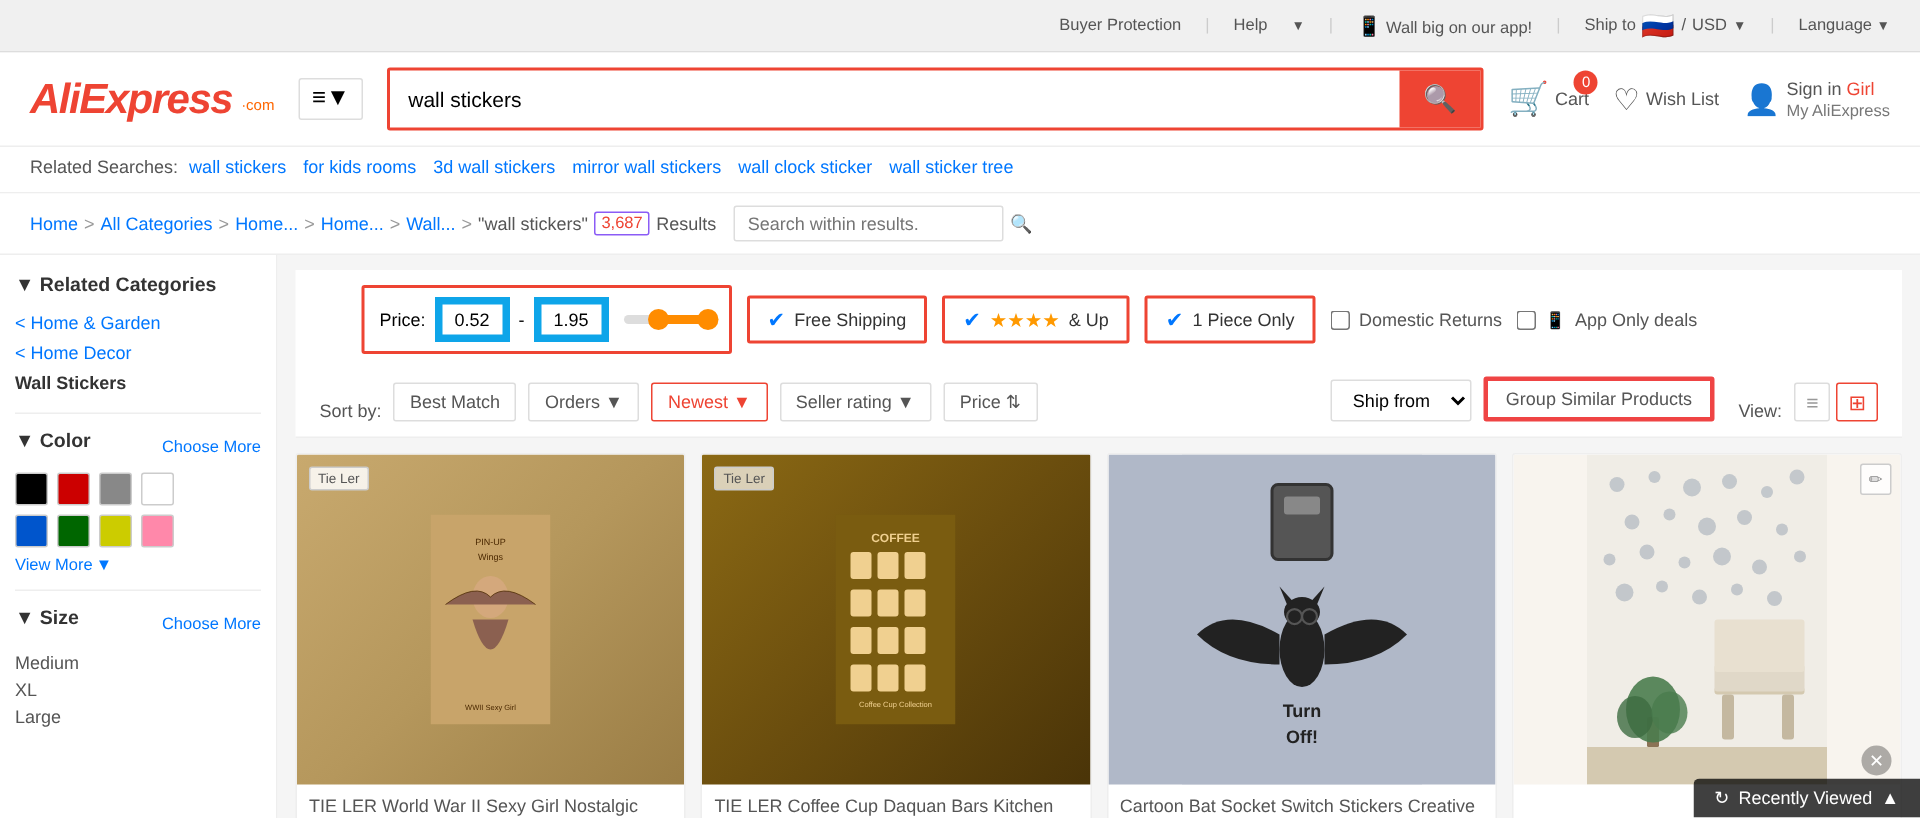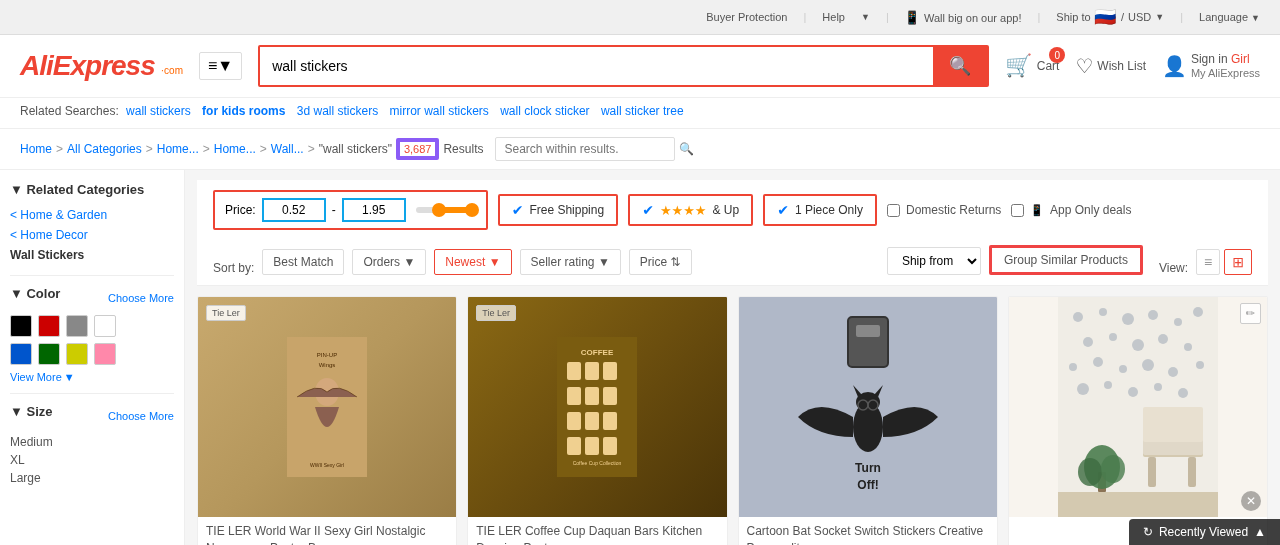--- a/index.html
+++ b/index.html
@@ -93,31 +93,32 @@
       background: white;
       border-bottom: 1px solid #eee;
       padding: 10px 16px;
     }
     .filter-row1 {
       display: flex;
       align-items: center;
       gap: 10px;
       margin-bottom: 8px;
       flex-wrap: wrap;
+      margin-left: 28px;
     }
     .price-filter {
       border: 2px solid #e43;
       border-radius: 2px;
       padding: 6px 10px;
       display: flex;
       align-items: center;
       gap: 6px;
       font-size: 12px;
     }
-    .price-input { border: 2px solid #0ea5e9; width: 64px; padding: 3px 5px; font-size: 12px; text-align: center; }
+    .price-input { border: 5px solid #0ea5e9; width: 50px; padding: 3px 5px; font-size: 12px; text-align: center; }
     .price-slider { display: flex; align-items: center; gap: 2px; margin-left: 4px; }
     .slider-track { width: 60px; height: 6px; background: #ddd; border-radius: 3px; position: relative; }
     .slider-fill { position: absolute; left: 30%; right: 10%; height: 100%; background: #ff8c00; border-radius: 3px; }
     .slider-thumb { width: 14px; height: 14px; background: #ff8c00; border-radius: 50%; position: absolute; top: -4px; cursor: pointer; }
 
     .filter-tag {
       border: 2px solid #e43;
       border-radius: 2px;
       padding: 6px 12px;
       display: flex;
@@ -319,40 +320,40 @@
     <div>
       <div><span>Sign in</span> <span style="color:#e43">Girl</span></div>
       <div><span style="font-size:11px; color:#777">My AliExpress</span></div>
     </div>
   </div>
 </div>
 
 <div class="related-searches">
   <span>Related Searches:</span>
   <a>wall stickers</a>
-  <a class="bold" style="font-weight:bold">for kids rooms</a>
+  <a class="bold" style="font-weight:normal">for kids rooms</a>
   <a>3d wall stickers</a>
   <a>mirror wall stickers</a>
   <a>wall clock sticker</a>
   <a>wall sticker tree</a>
 </div>
 
 <div style="background:white; padding: 8px 20px; font-size:12px; border-bottom:1px solid #eee; display:flex; align-items:center; gap:4px;">
   <a style="color:#07f; text-decoration:none">Home</a>
   <span style="color:#999">&gt;</span>
   <a style="color:#07f; text-decoration:none">All Categories</a>
   <span style="color:#999">&gt;</span>
   <a style="color:#07f; text-decoration:none">Home...</a>
   <span style="color:#999">&gt;</span>
   <a style="color:#07f; text-decoration:none">Home...</a>
   <span style="color:#999">&gt;</span>
   <a style="color:#07f; text-decoration:none">Wall...</a>
   <span style="color:#999">&gt;</span>
   <span style="color:#555">"wall stickers"</span>
-  <span style="color:#e43; border:4px solid #8b5cf6; padding:1px 4px; font-size:11px; border-radius:2px;">3,687</span>
+  <span style="color:#e43; border:1px solid #8b5cf6; padding:1px 4px; font-size:11px; border-radius:2px;">3,687</span>
   <span style="color:#555">Results</span>
   <input type="text" class="search-within" placeholder="Search within results." style="border: 1px solid rgb(221, 221, 221); padding: 4px 8px; border-radius: 2px; font-size: 12px; width: 180px; color: rgb(153, 153, 153); outline: none;">
   <span style="color:#555; cursor:pointer;">🔍</span>
 </div>
 
 <div class="main-layout">
 
   <div class="sidebar">
     <div class="sidebar-section-title">▼ Related Categories</div>
     <div class="sidebar-item">&lt; Home &amp; Garden</div>

